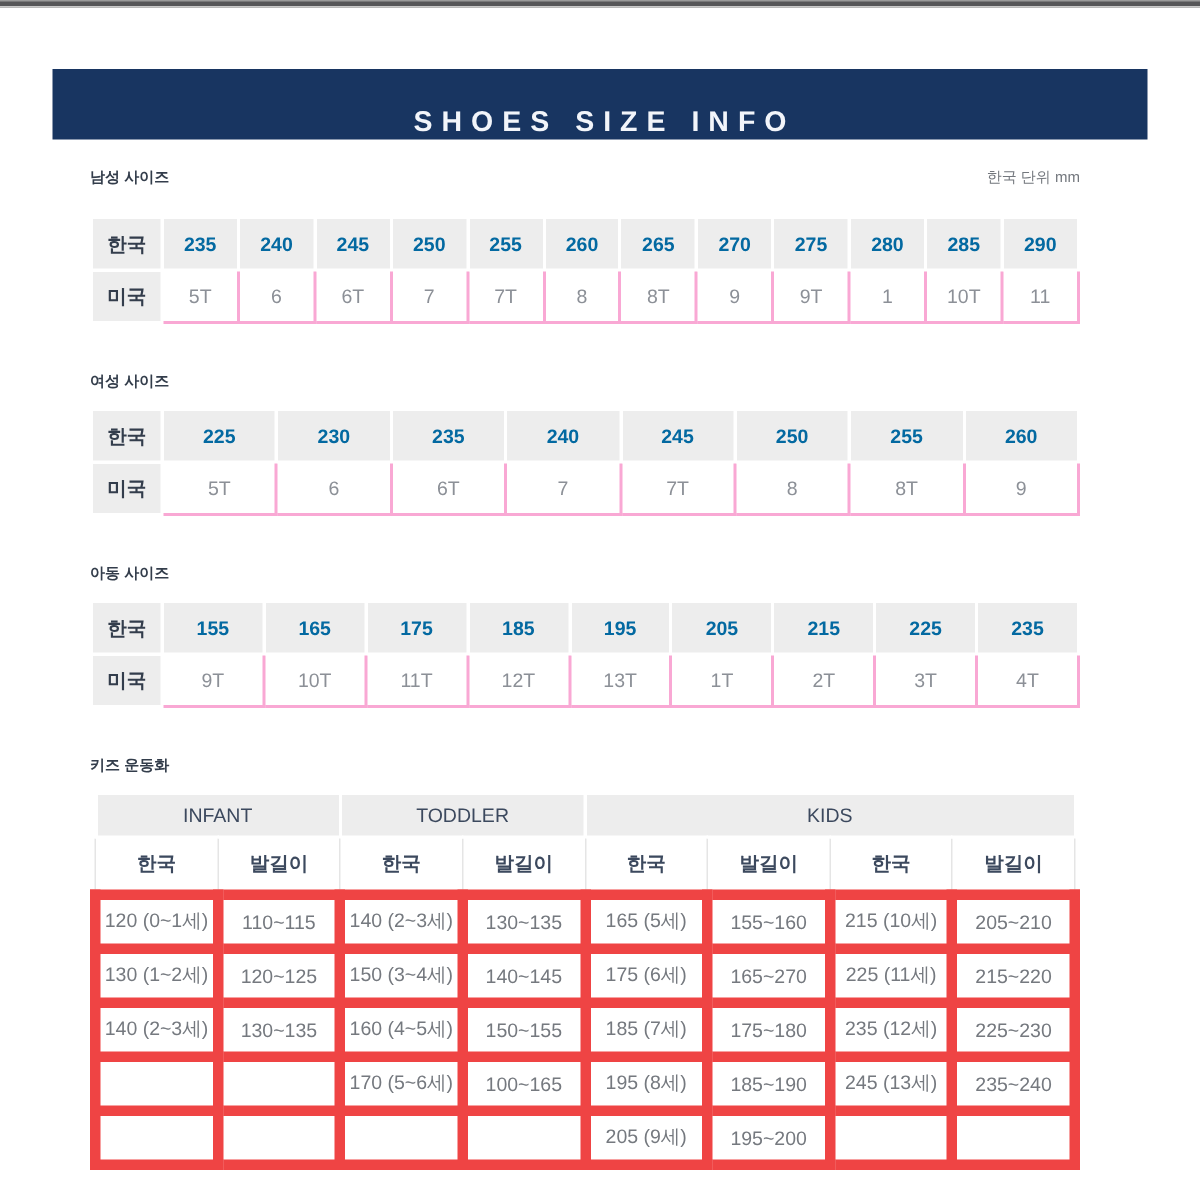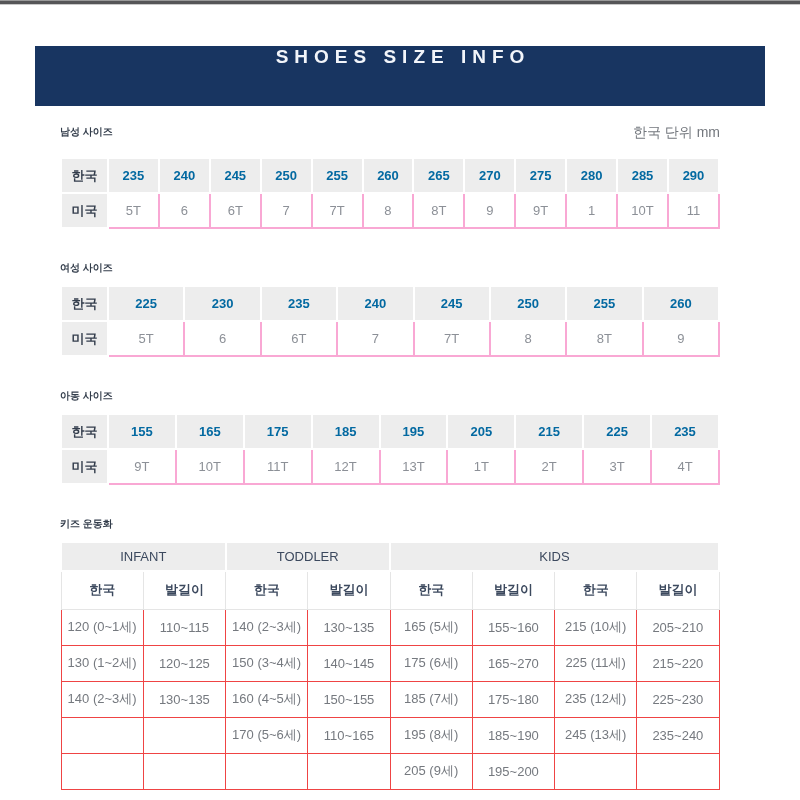--- a/index.html
+++ b/index.html
@@ -6,52 +6,52 @@
   .page {
     width: 800px; height: 800px; overflow: hidden; background: #ffffff;
     font-family: "Liberation Sans", "DejaVu Sans", sans-serif;
     position: relative;
   }
   .topline {
     height: 3px; background: #565658;
     border-top: 1px solid #9a9a9a; border-bottom: 1px solid #c9c9c9;
   }
   .banner {
-    margin: 41px 35px 0 35px; height: 60px; background: #183561;
-    display: flex; align-items: flex-start; justify-content: center;
+    margin: 41px 35px 0 35px; height: 47px; background: #183561;
+    display: flex; align-items: flex-end; justify-content: center;
   }
   .banner-title {
     color: #f2f5fa; font-size: 19px; font-weight: bold;
     letter-spacing: 6px; padding-left: 6px; white-space: nowrap;
   }
   .content { margin: 0 60px; width: 660px; }
   .section-head {
     display: flex; justify-content: space-between; align-items: flex-end;
     margin: 30px 0 8px 0; line-height: 18px;
   }
   .section-head.first { margin: 17px 0 16px 0; }
   .sec-title { font-size: 10px; font-weight: bold; color: #333d4b; }
-  .unit-note { font-size: 14px; color: #73777d; }
+  .unit-note { font-size: 10px; color: #73777d; }
 
   table.size-table {
     width: 100%; border-collapse: collapse; table-layout: fixed;
   }
   table.size-table td {
     text-align: center; vertical-align: middle; padding: 0;
     font-size: 13px; overflow: hidden; white-space: nowrap;
   }
   table.size-table tr { height: 35px; }
 
   td.lbl  { background: #ededed; border: 2px solid #ffffff; color: #333d4c; font-weight: bold; }
   td.hdr  { background: #ededed; border: 2px solid #ffffff; color: #0369a1; font-weight: bold; }
   td.val  { background: #ffffff; border: 2px solid #f9a8d4; color: #8c9097; }
 
   td.grp  { background: #ededed; border: 2px solid #ffffff; color: #3c495e; font-weight: normal; font-size: 13px; }
   td.sub  { background: #ffffff; border: 1px solid #e5e5e5; color: #3c495e; font-weight: bold; }
-  td.kval { background: #ffffff; border: 1px solid #ef4444; color: #75797f; font-size: 12.5px; }
+  td.kval { background: #ffffff; border: 7px solid #ef4444; color: #75797f; font-size: 12.5px; }
 
   #kids-table tr.group-row { height: 29px; }
   #kids-table tr.sub-row   { height: 38px; }
   #kids-table tr.data-row  { height: 36px; }
 </style>
 </head>
 <body>
 
 <div class="page">
   <div class="topline"></div>
@@ -248,21 +248,21 @@
             <td class="kval">150~155</td>
             <td class="kval">185 (7세)</td>
             <td class="kval">175~180</td>
             <td class="kval">235 (12세)</td>
             <td class="kval">225~230</td>
           </tr>
           <tr class="data-row">
             <td class="kval"></td>
             <td class="kval"></td>
             <td class="kval">170 (5~6세)</td>
-            <td class="kval">110~165</td>
+            <td class="kval">100~165</td>
             <td class="kval">195 (8세)</td>
             <td class="kval">185~190</td>
             <td class="kval">245 (13세)</td>
             <td class="kval">235~240</td>
           </tr>
           <tr class="data-row">
             <td class="kval"></td>
             <td class="kval"></td>
             <td class="kval"></td>
             <td class="kval"></td>

